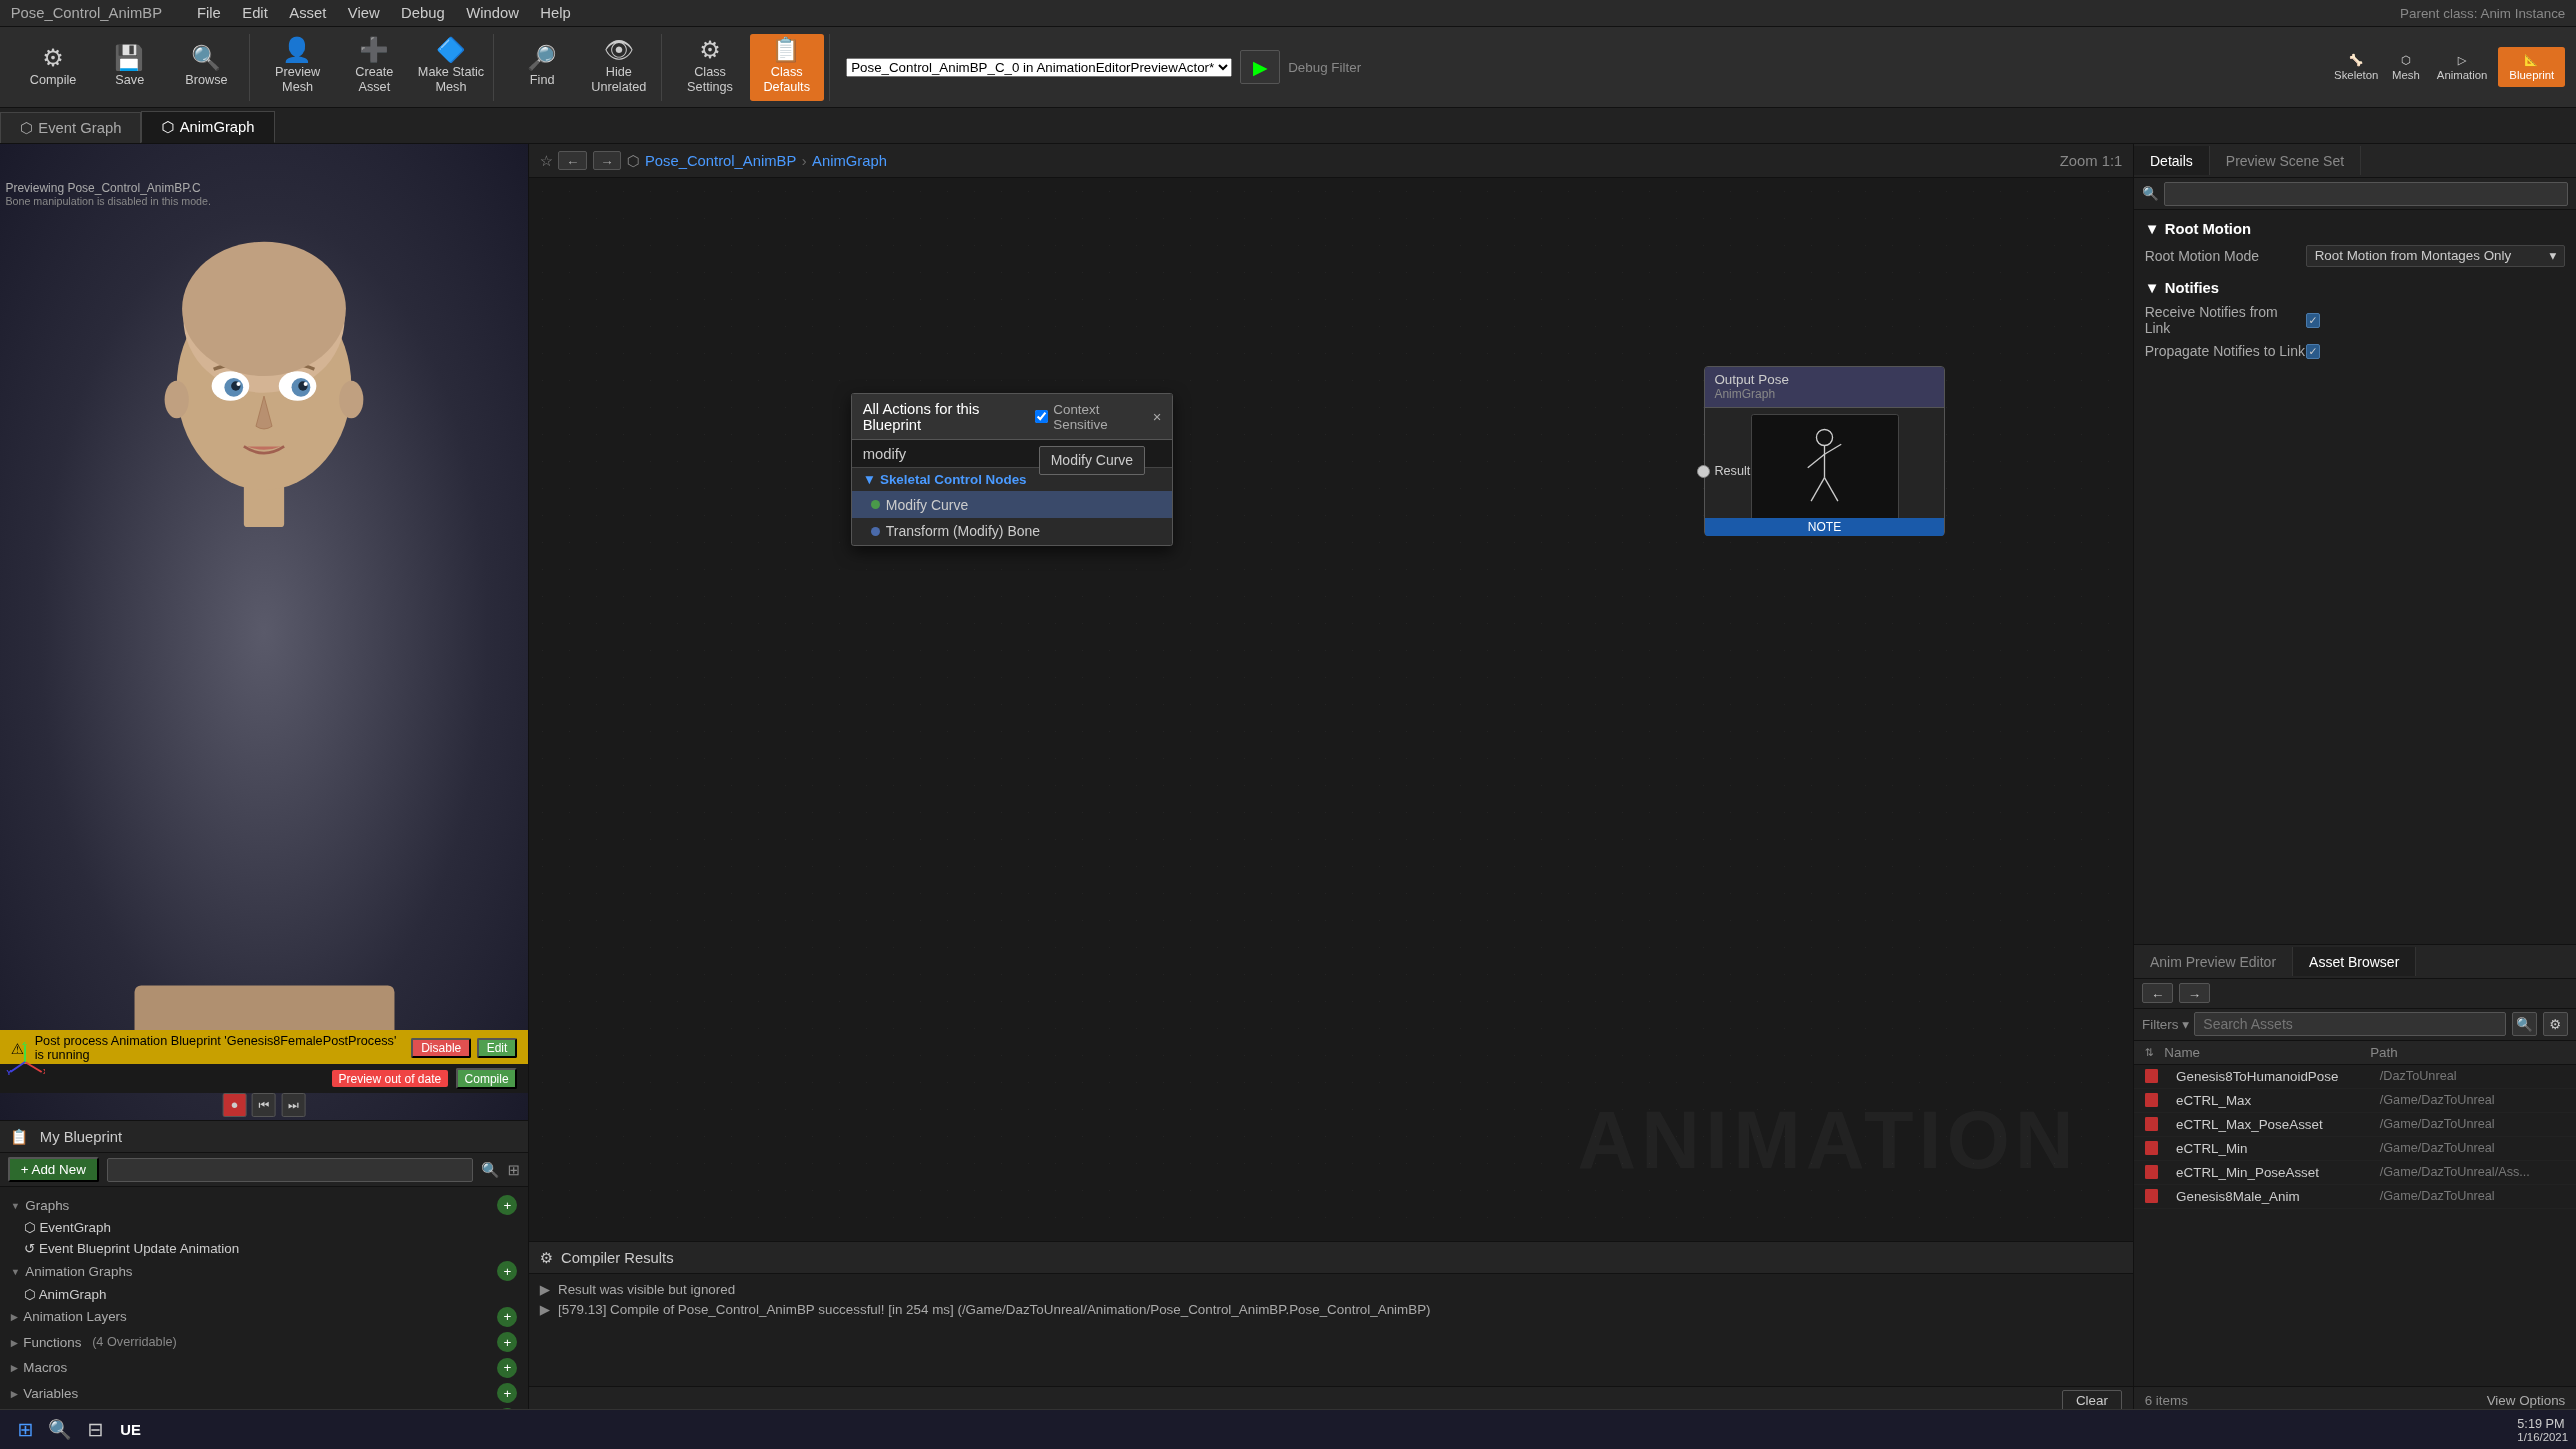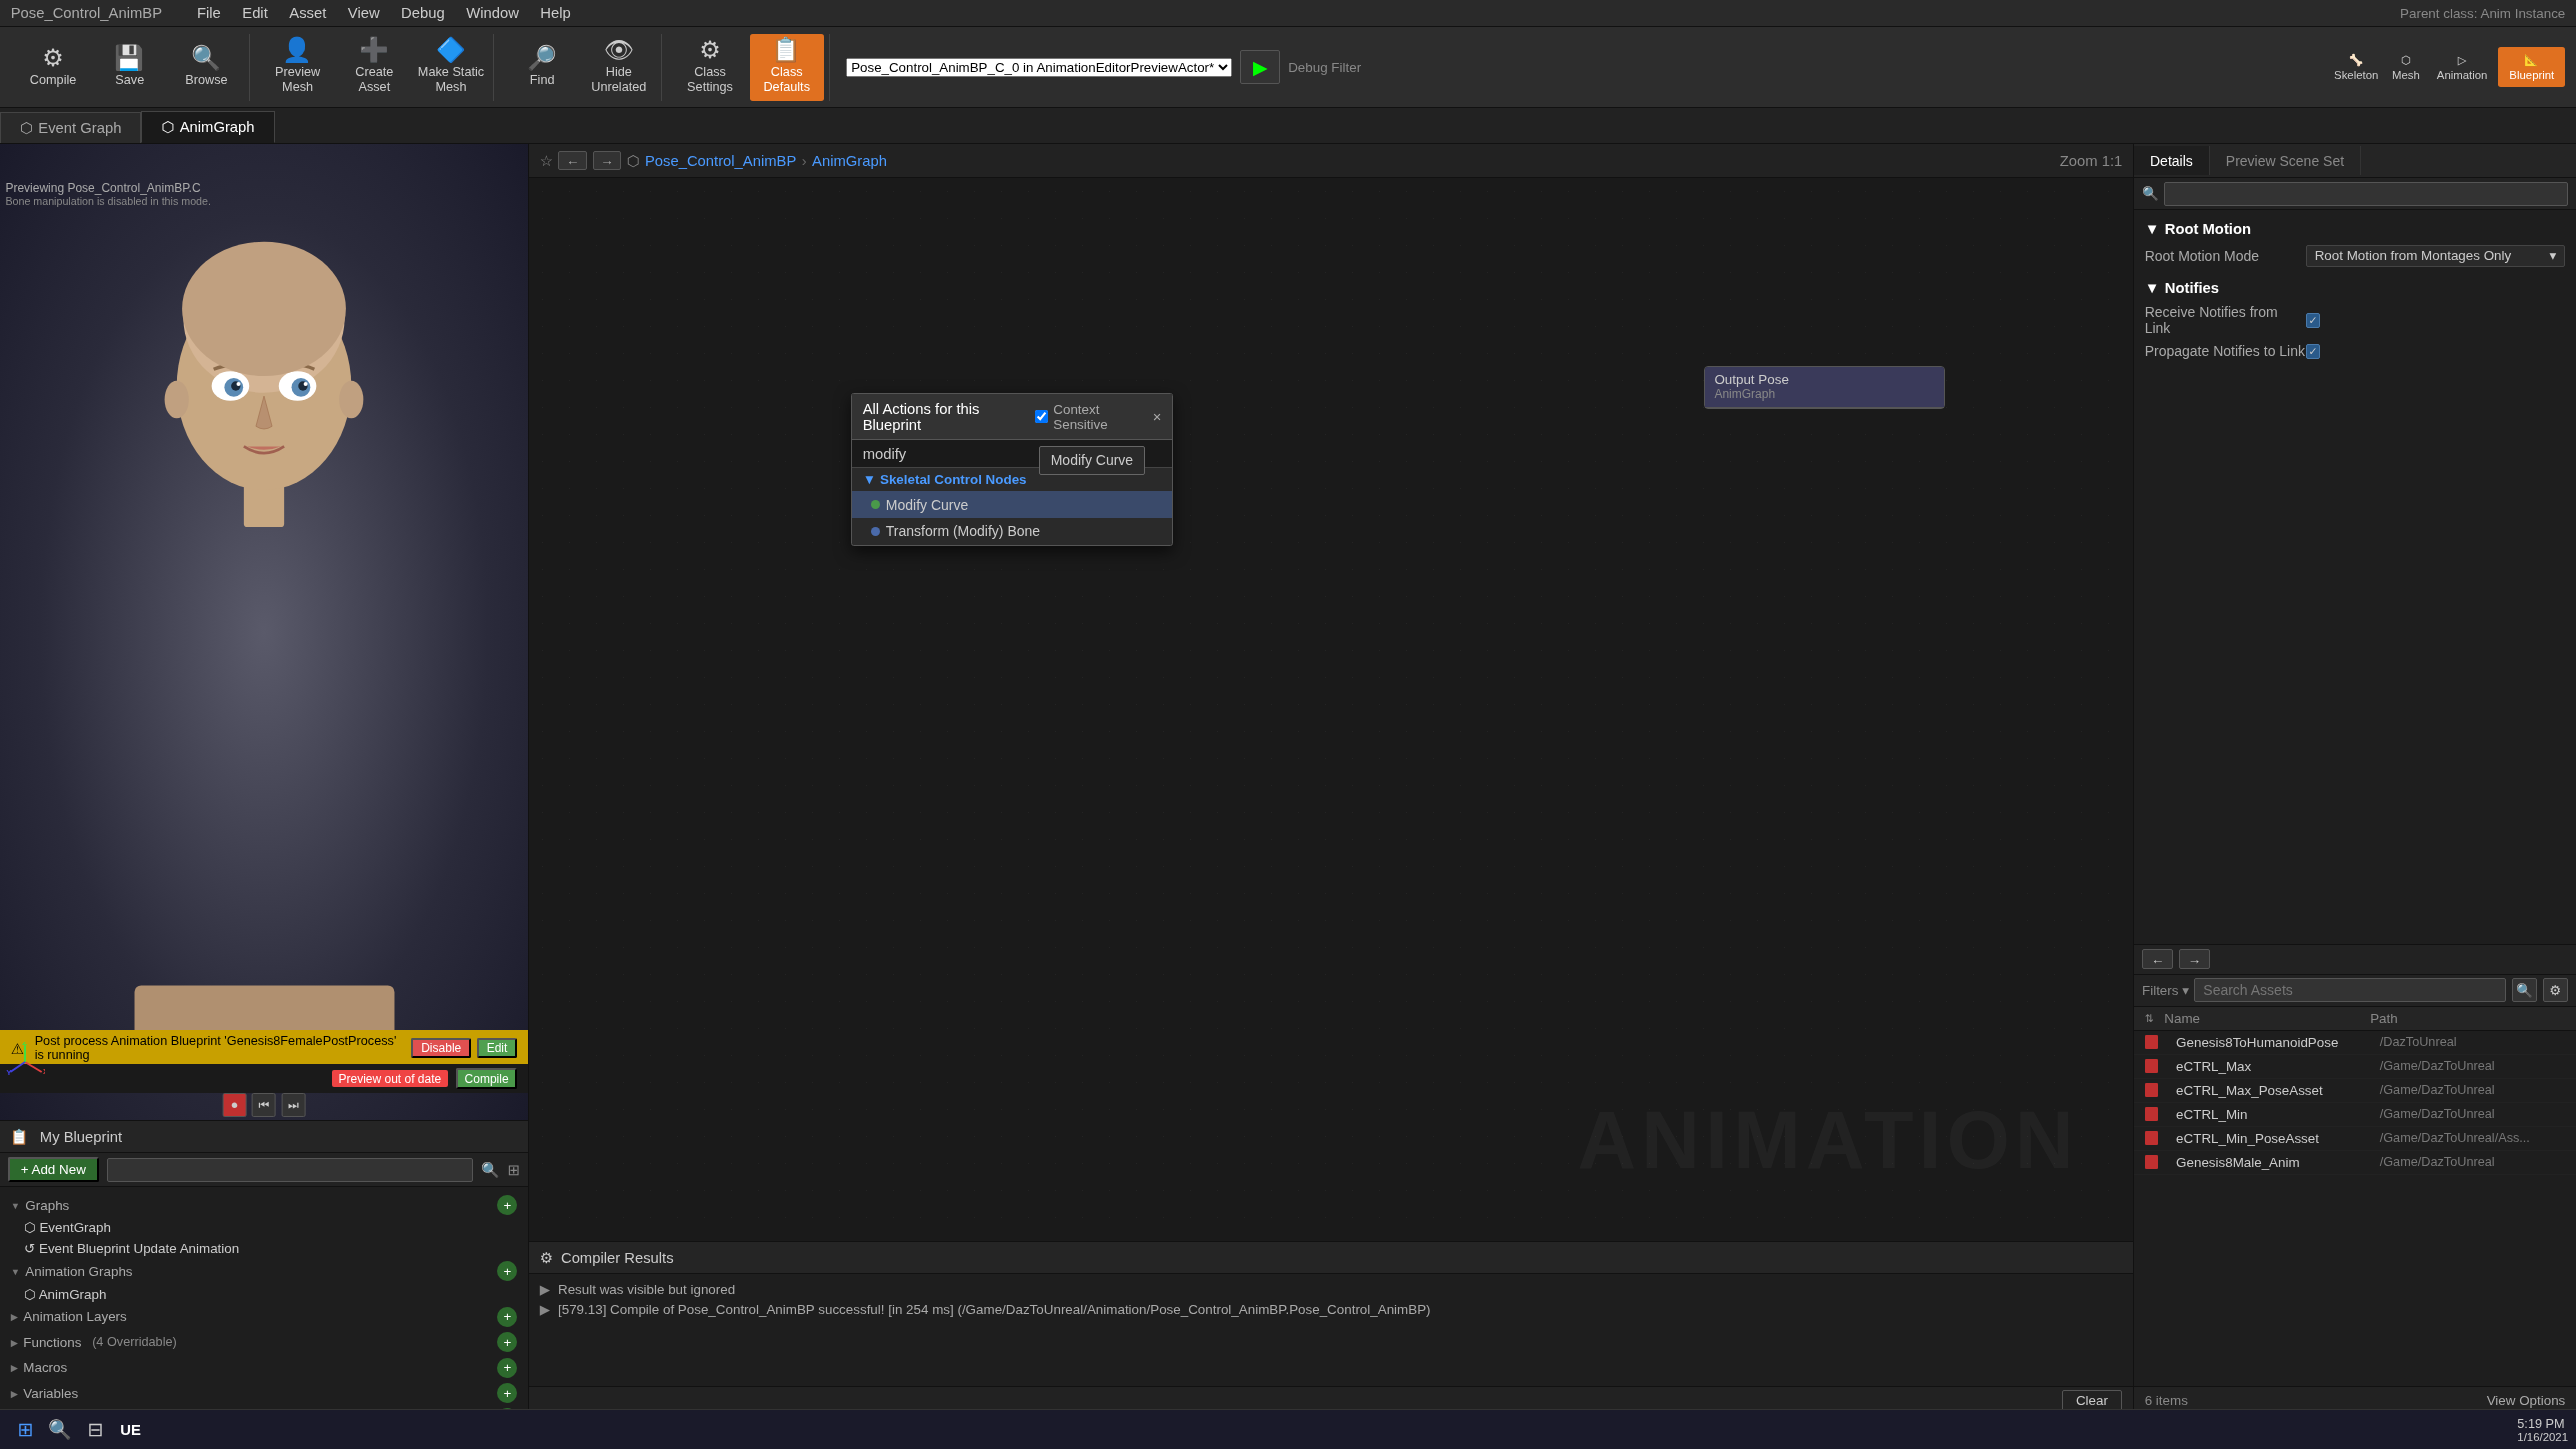--- a/index.html
+++ b/index.html
@@ -1195,20 +1195,46 @@
 
       <div class="ctx-tooltip">
         <span>Modify Curve</span>
       </div>
 
       <div class="output-pose-node">
         <div class="node-header">
           <div>Output Pose</div>
           <div class="sub">AnimGraph</div>
         </div>
+        <div class="node-content">
+          <div class="node-pin-left">
+            <div class="pin-circle"></div>
+            <span class="pin-label">Result</span>
+          </div>
+          <div class="node-body">
+            <div class="node-preview">
+
+              <svg width="67" height="94" viewBox="0 0 100 140">
+
+                <circle cx="50" cy="20" r="12" fill="none" stroke="#ccc" stroke-width="2"></circle>
+
+                <line x1="50" y1="32" x2="50" y2="80" stroke="#ccc" stroke-width="2"></line>
+
+                <line x1="50" y1="45" x2="25" y2="65" stroke="#ccc" stroke-width="2"></line>
+
+                <line x1="50" y1="45" x2="75" y2="30" stroke="#ccc" stroke-width="2"></line>
+
+                <line x1="50" y1="80" x2="30" y2="115" stroke="#ccc" stroke-width="2"></line>
+
+                <line x1="50" y1="80" x2="70" y2="115" stroke="#ccc" stroke-width="2"></line>
+              </svg>
+            </div>
+          </div>
+          <div class="node-badge">NOTE</div>
+        </div>
       </div>
     </div>
 
     <div class="compiler-panel">
       <div class="compiler-header">
         <span>⚙</span>
         <span>Compiler Results</span>
       </div>
       <div class="compiler-content">
         <div class="compiler-line">
@@ -1263,20 +1289,24 @@
           </div>
           <div class="details-row">
             <span class="details-label">Propagate Notifies to Link</span>
             <div class="details-checkbox">✓</div>
           </div>
         </div>
       </div>
     </div>
 
     <div class="right-bottom">
+      <div class="asset-tab-bar">
+        <div class="asset-tab">Anim Preview Editor</div>
+        <div class="asset-tab active">Asset Browser</div>
+      </div>
       <div class="asset-nav">
         <button class="asset-nav-btn">←</button>
         <button class="asset-nav-btn">→</button>
       </div>
       <div class="asset-search-bar">
         <span class="asset-filters">Filters ▾</span>
         <input class="asset-search-input" type="text" placeholder="Search Assets" style="">
         <div class="asset-search-btn">
           <span>🔍</span>
         </div>

